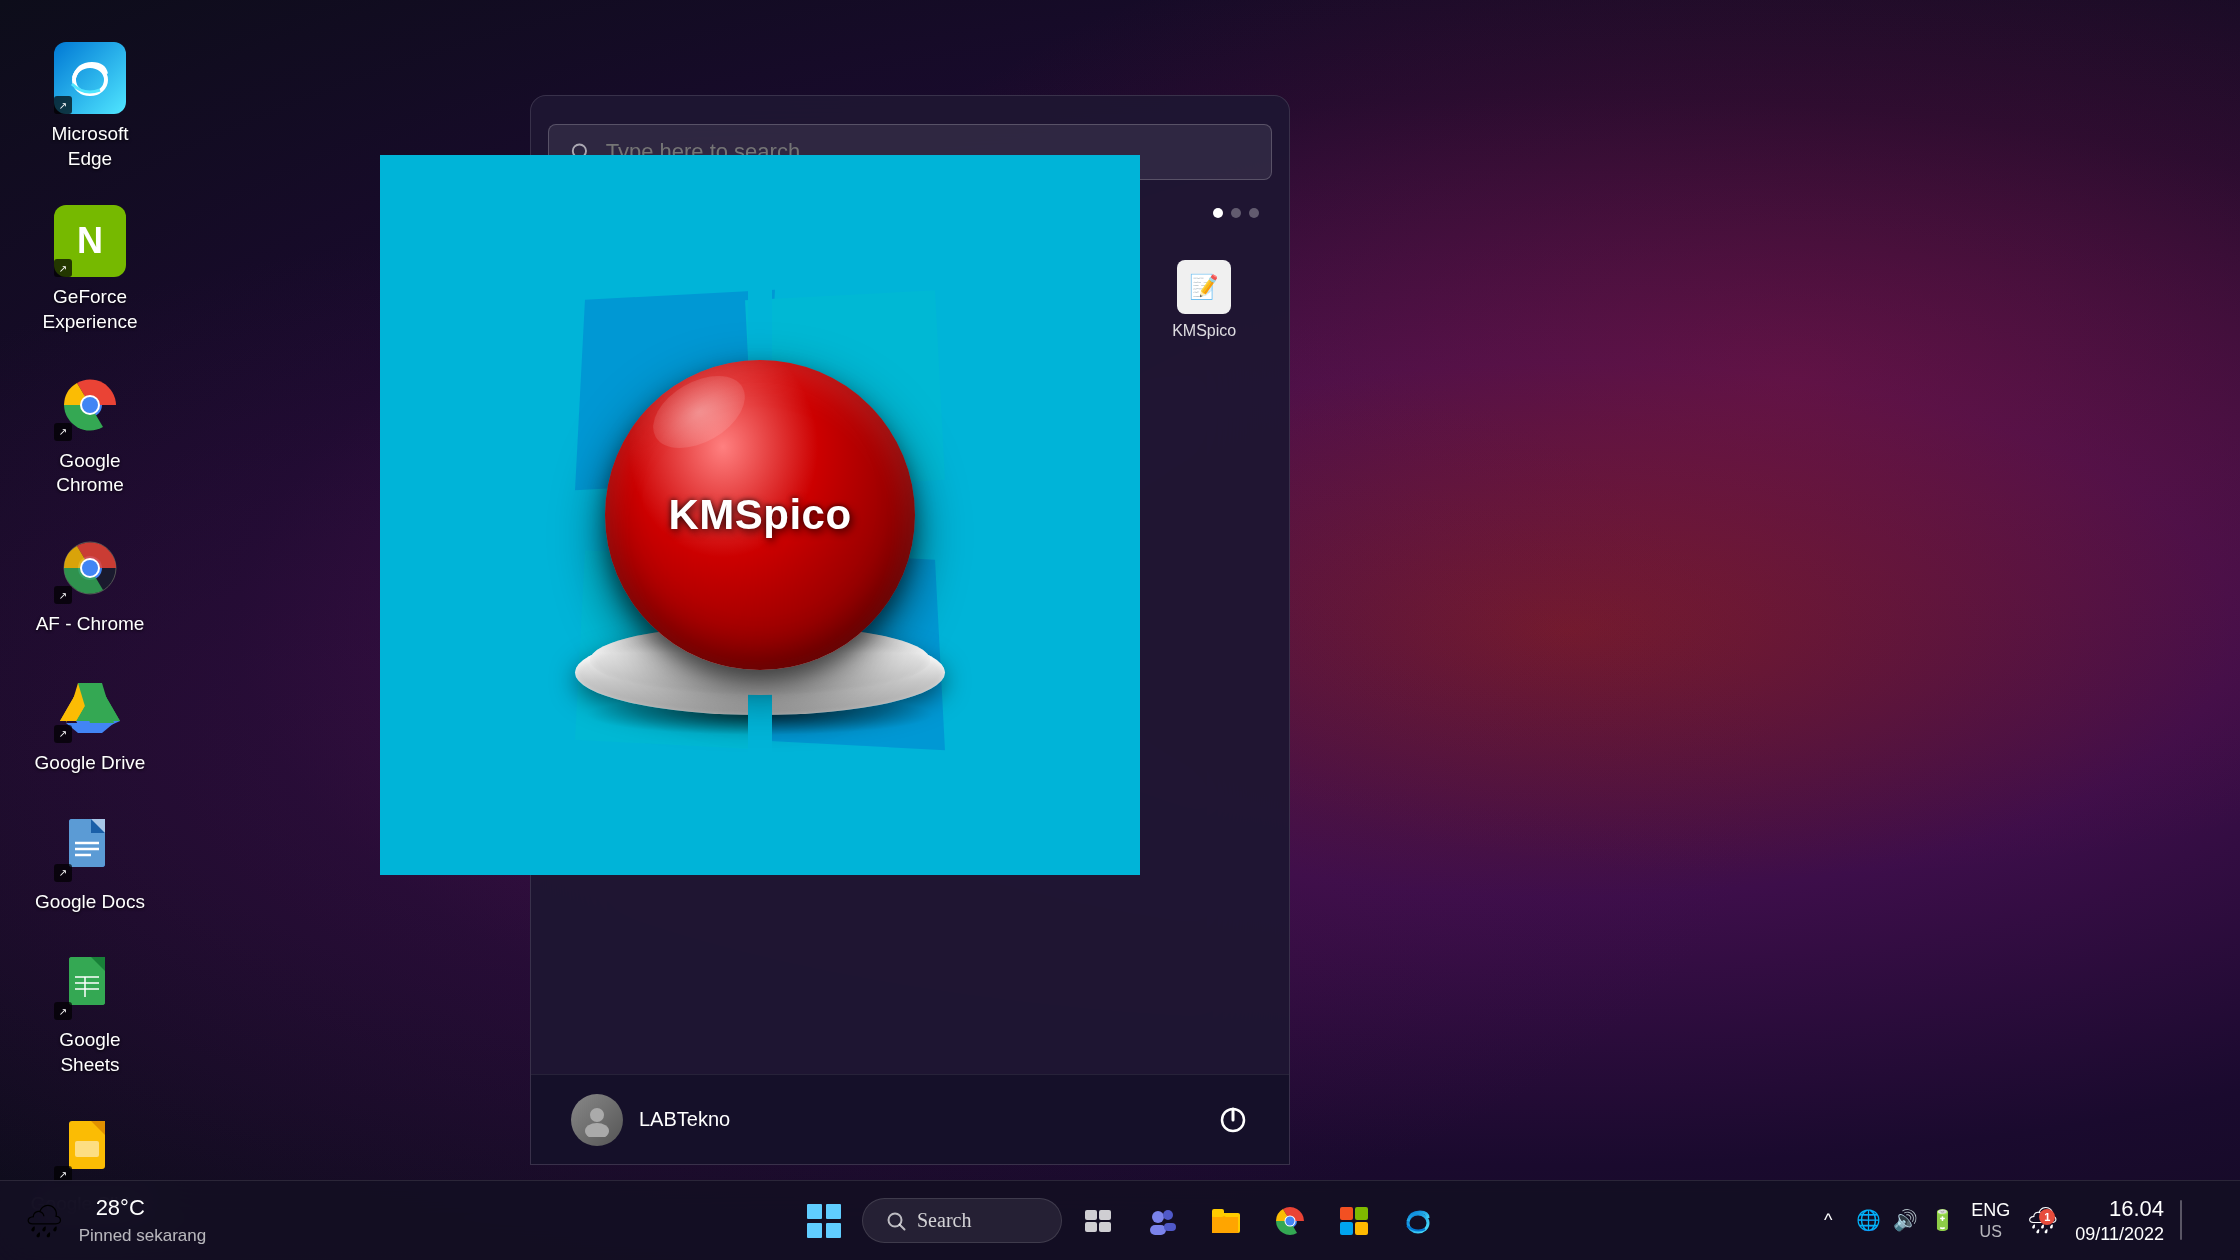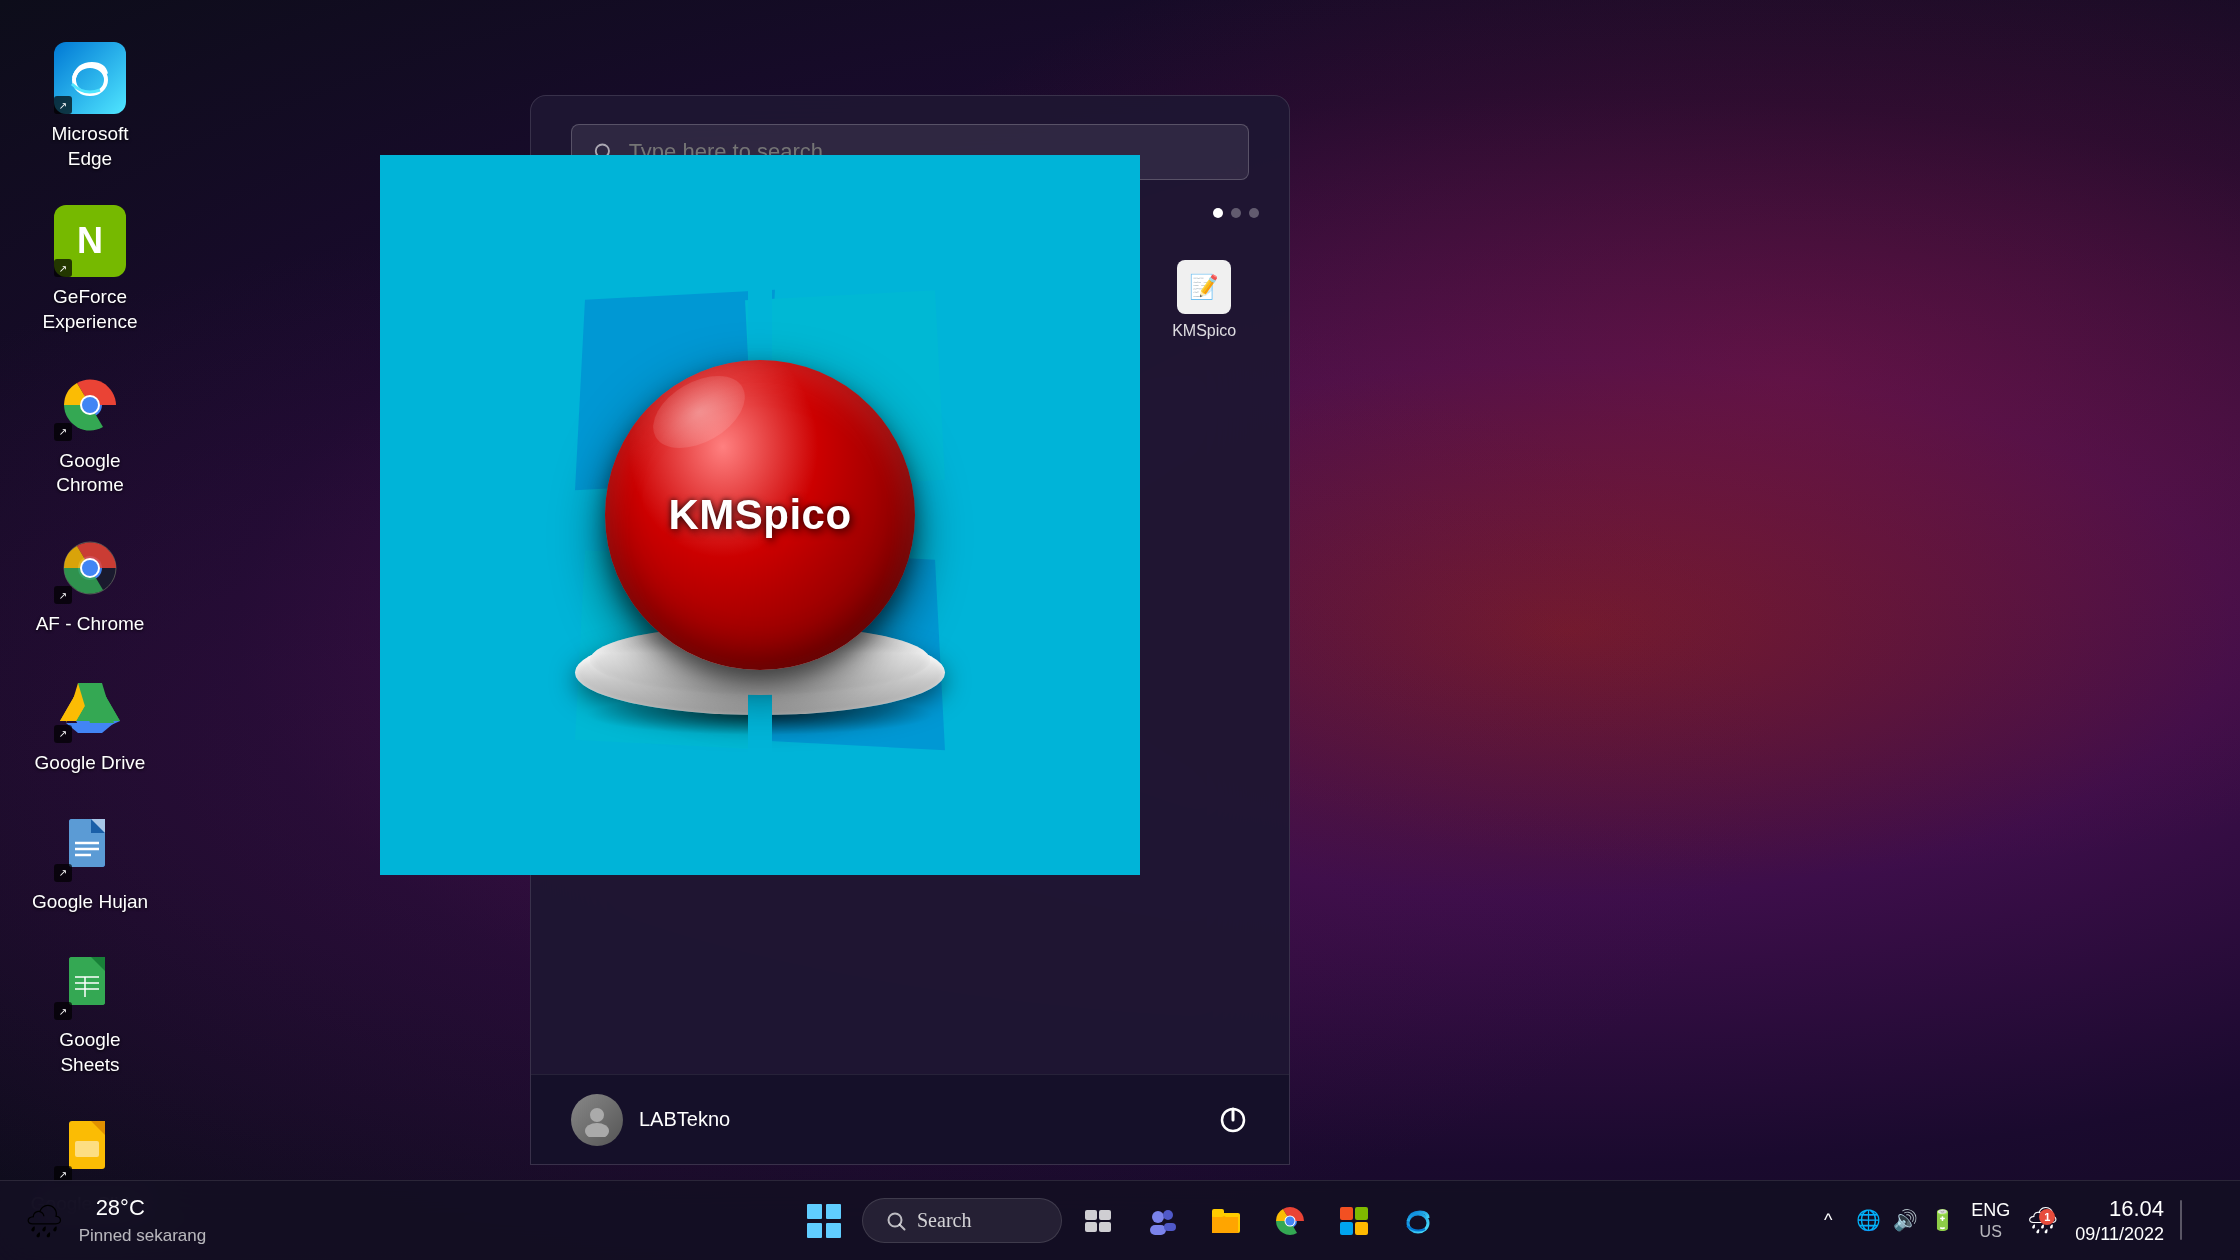--- a/index.html
+++ b/index.html
@@ -183,21 +183,21 @@
       height: 1070px;
       background: rgba(30, 22, 50, 0.96);
       backdrop-filter: blur(40px);
       border-radius: 16px 16px 0 0;
       z-index: 200;
       border: 1px solid rgba(255,255,255,0.12);
       overflow: hidden;
     }
 
     .start-search-bar {
-      margin: 28px 40px 20px;
+      margin: 28px 17px 20px;
       display: flex;
       align-items: center;
       gap: 14px;
       background: rgba(255,255,255,0.08);
       border: 1px solid rgba(255,255,255,0.2);
       border-radius: 8px;
       padding: 14px 20px;
     }
 
     .start-search-input {
@@ -528,21 +528,21 @@
         <rect x="30" y="2" width="14" height="14" fill="#1a5fa8"></rect>
         <rect x="30" y="2" width="14" height="14" rx="0" fill="none"></rect>
         <line x1="14" y1="26" x2="38" y2="26" stroke="white" stroke-width="2.5"></line>
         <line x1="14" y1="32" x2="38" y2="32" stroke="white" stroke-width="2.5"></line>
         <line x1="14" y1="38" x2="30" y2="38" stroke="white" stroke-width="2.5"></line>
 
         <polygon points="30,2 44,2 44,16" fill="#a8c7e8"></polygon>
       </svg>
       <div class="shortcut-arrow">↗</div>
     </div>
-    <span class="desktop-icon-label">Google Hujan</span>
+    <span class="desktop-icon-label">Google Docs</span>
   </div>
 
   <div class="desktop-icon">
     <div class="desktop-icon-img" style="background: transparent; position:relative;">
       <svg width="58" height="58" viewBox="0 0 58 58">
         <rect x="8" y="2" width="36" height="48" rx="3" fill="#34a853"></rect>
         <rect x="8" y="2" width="36" height="48" rx="3" fill="#34a853"></rect>
         <polygon points="30,2 44,2 44,16" fill="#188038"></polygon>
         <line x1="14" y1="22" x2="38" y2="22" stroke="white" stroke-width="1.5"></line>
         <line x1="14" y1="28" x2="38" y2="28" stroke="white" stroke-width="1.5"></line>

